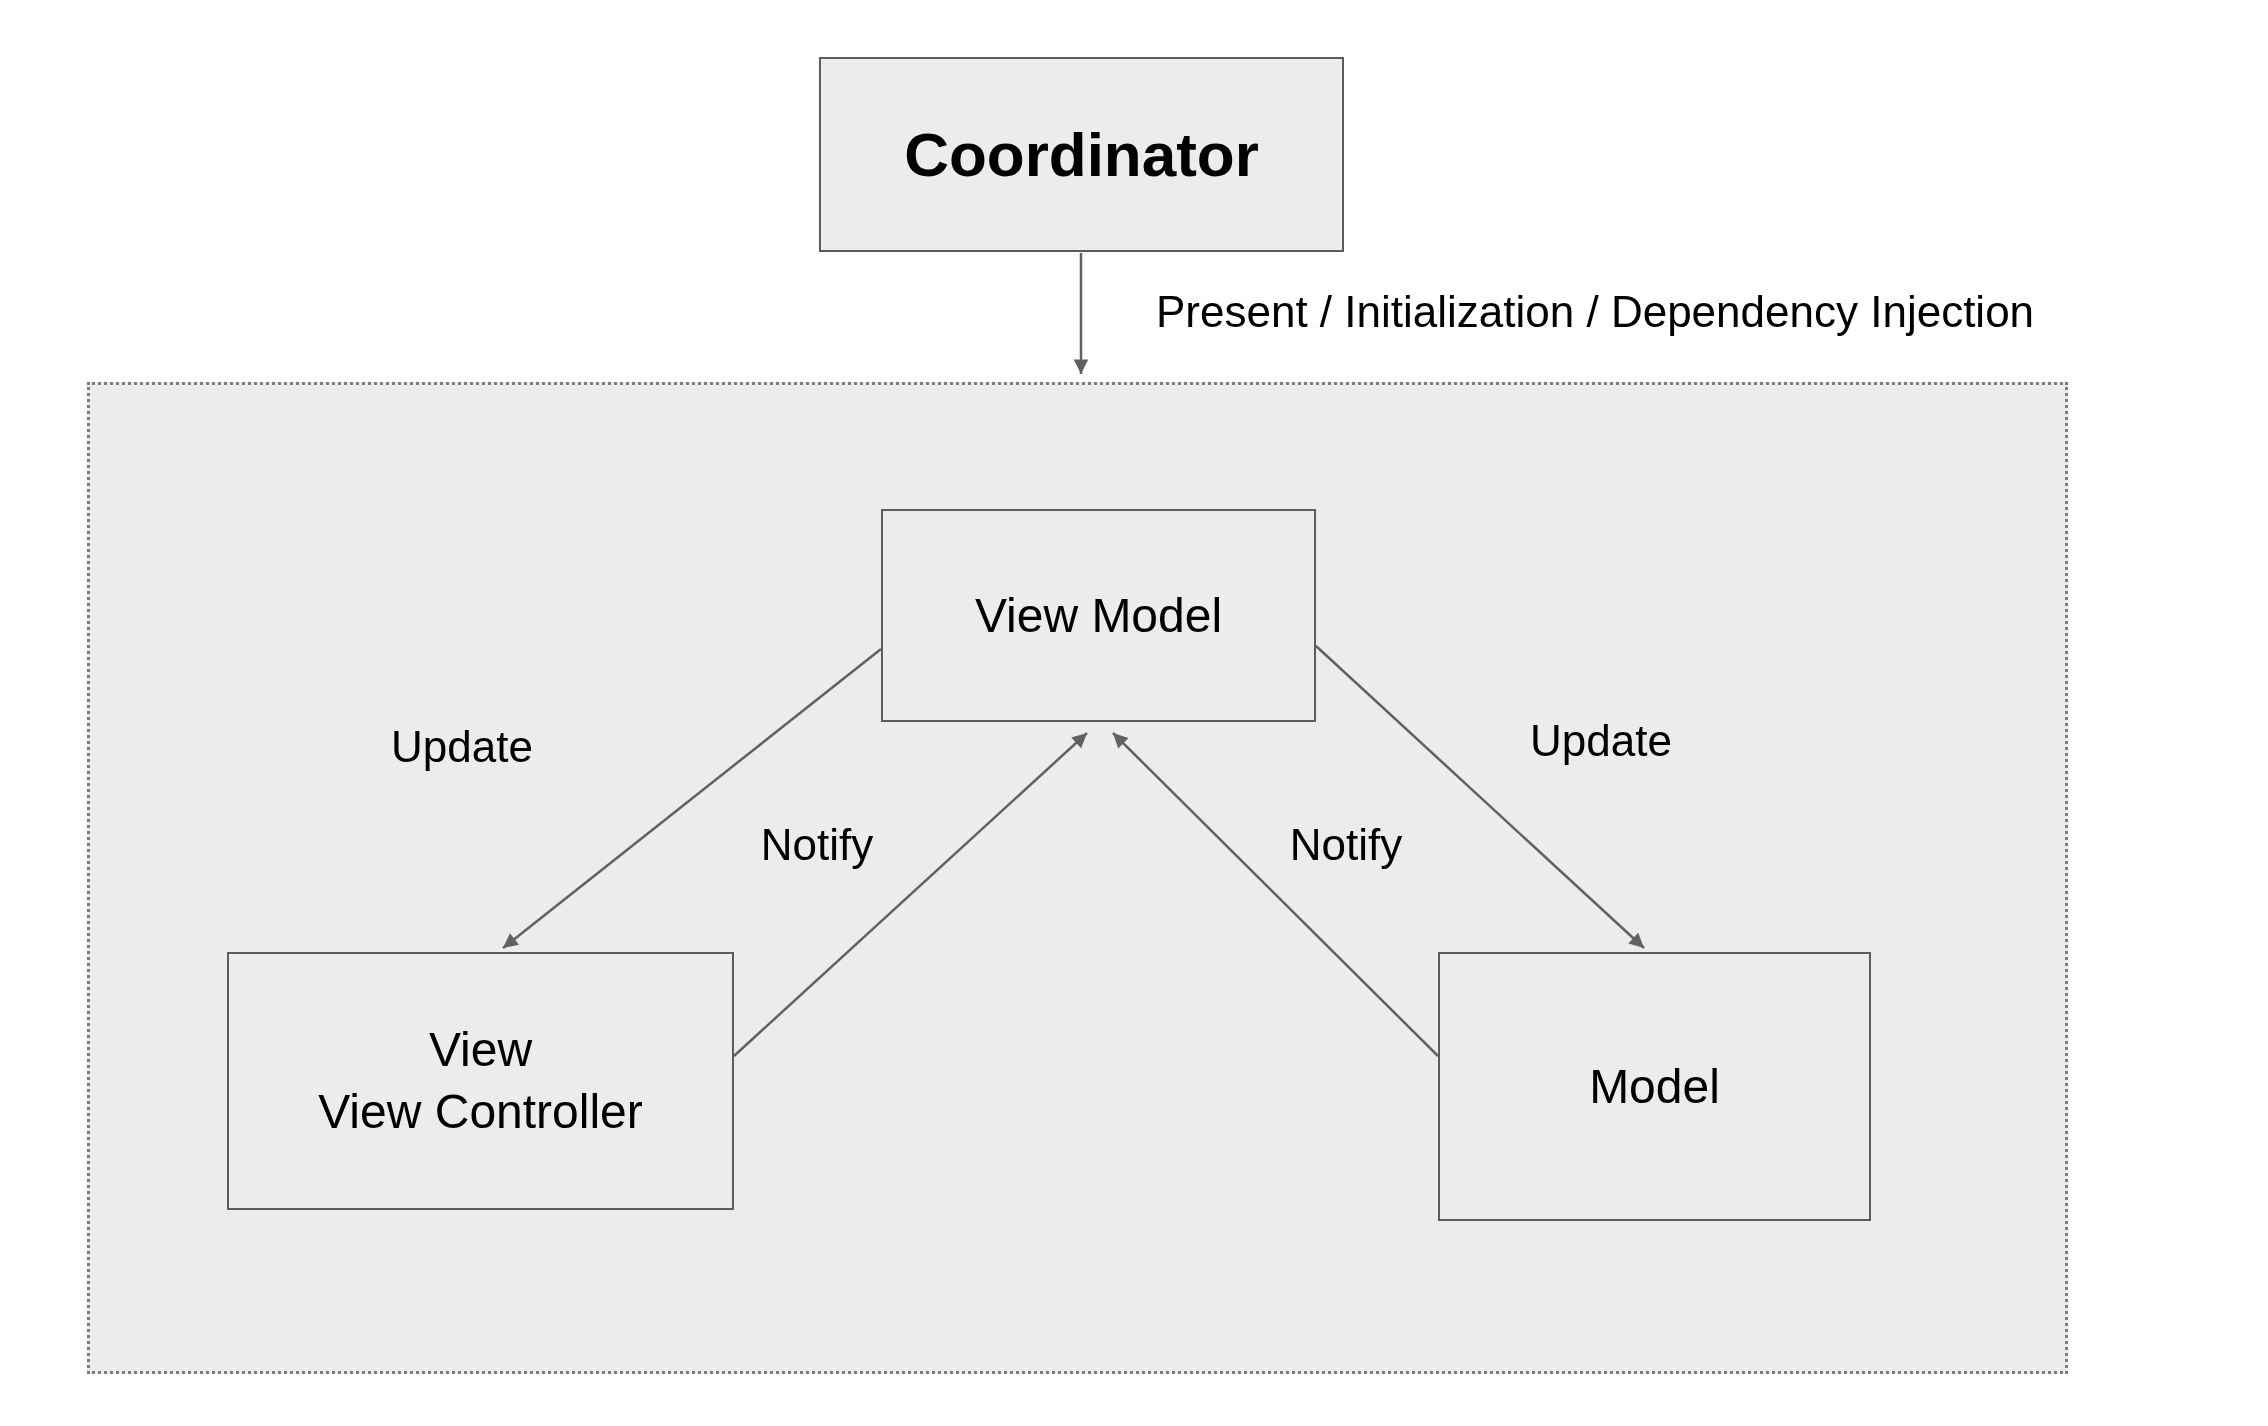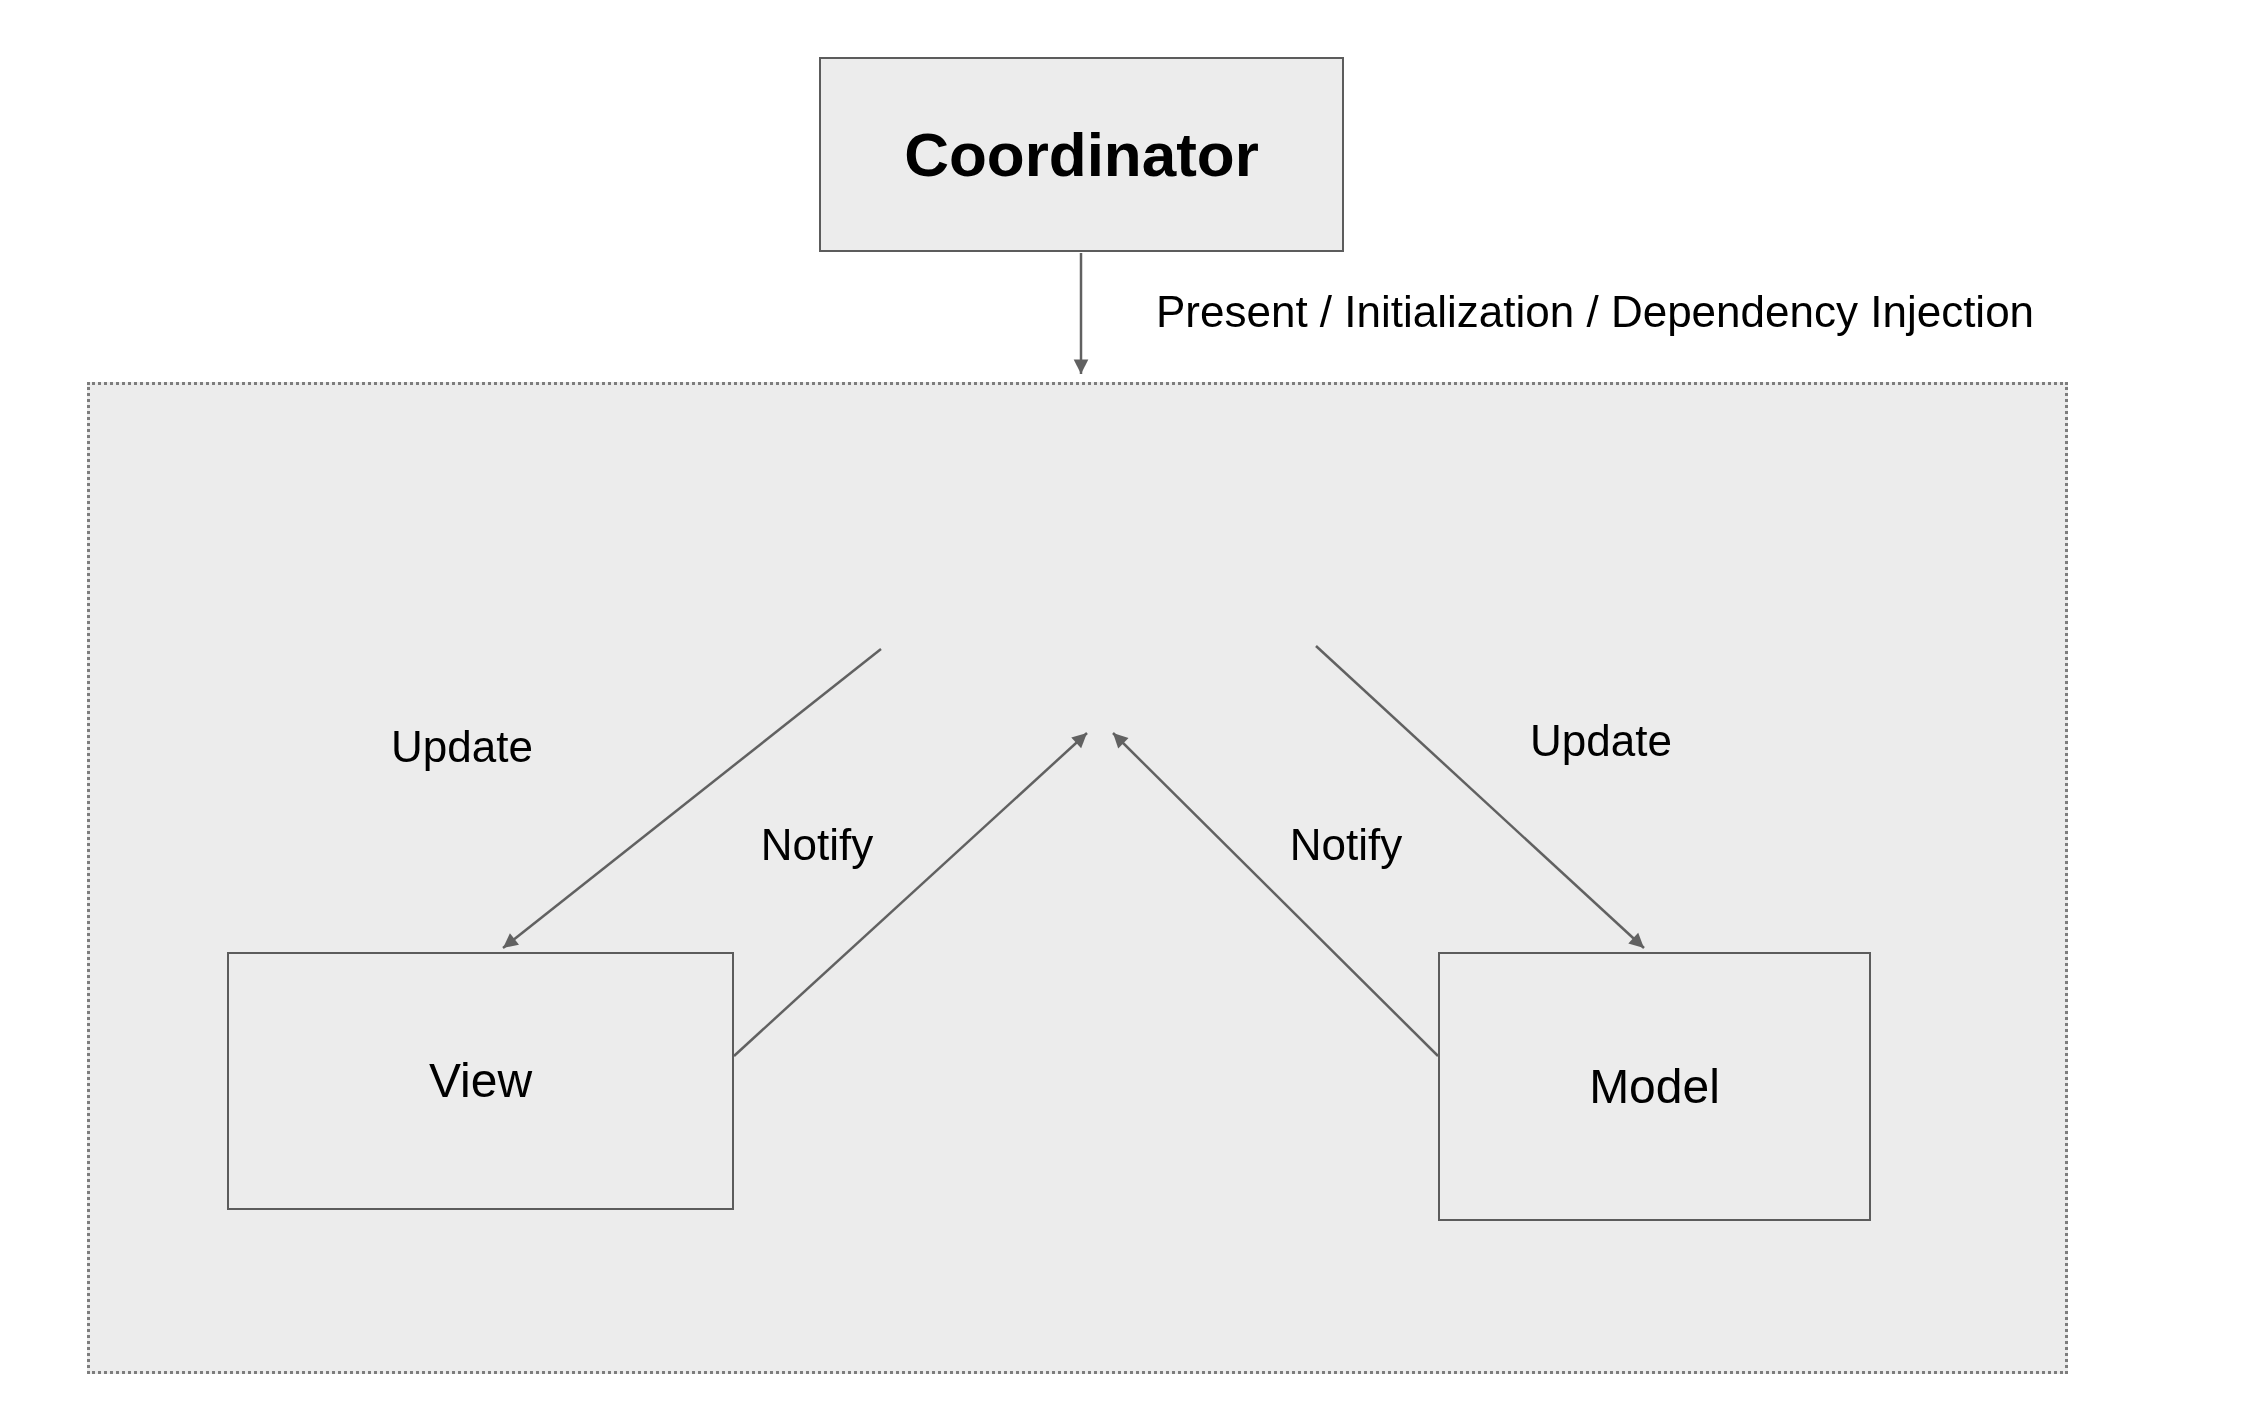--- a/index.html
+++ b/index.html
@@ -72,23 +72,27 @@
 <body>
 
 <div id="canvas">
 
   <div class="container"></div>
 
   <div class="node coordinator">
     <div>Coordinator</div>
   </div>
 
+  <div class="node view-model">
+    <div>View Model</div>
+  </div>
 
   <div class="node view-vc">
     <div>View</div>
+    <div>View Controller</div>
   </div>
 
   <div class="node model">
     <div>Model</div>
   </div>
 
   <svg class="wires" viewBox="0 0 2268 1426">
     <defs>
       <marker id="arrowhead" viewBox="0 0 10 10" refX="9.5" refY="5" markerWidth="8" markerHeight="6.5" orient="auto">
         <path d="M 0.5 0.5 L 9.5 5 L 0.5 9.5 Z" fill="#616161"></path>

